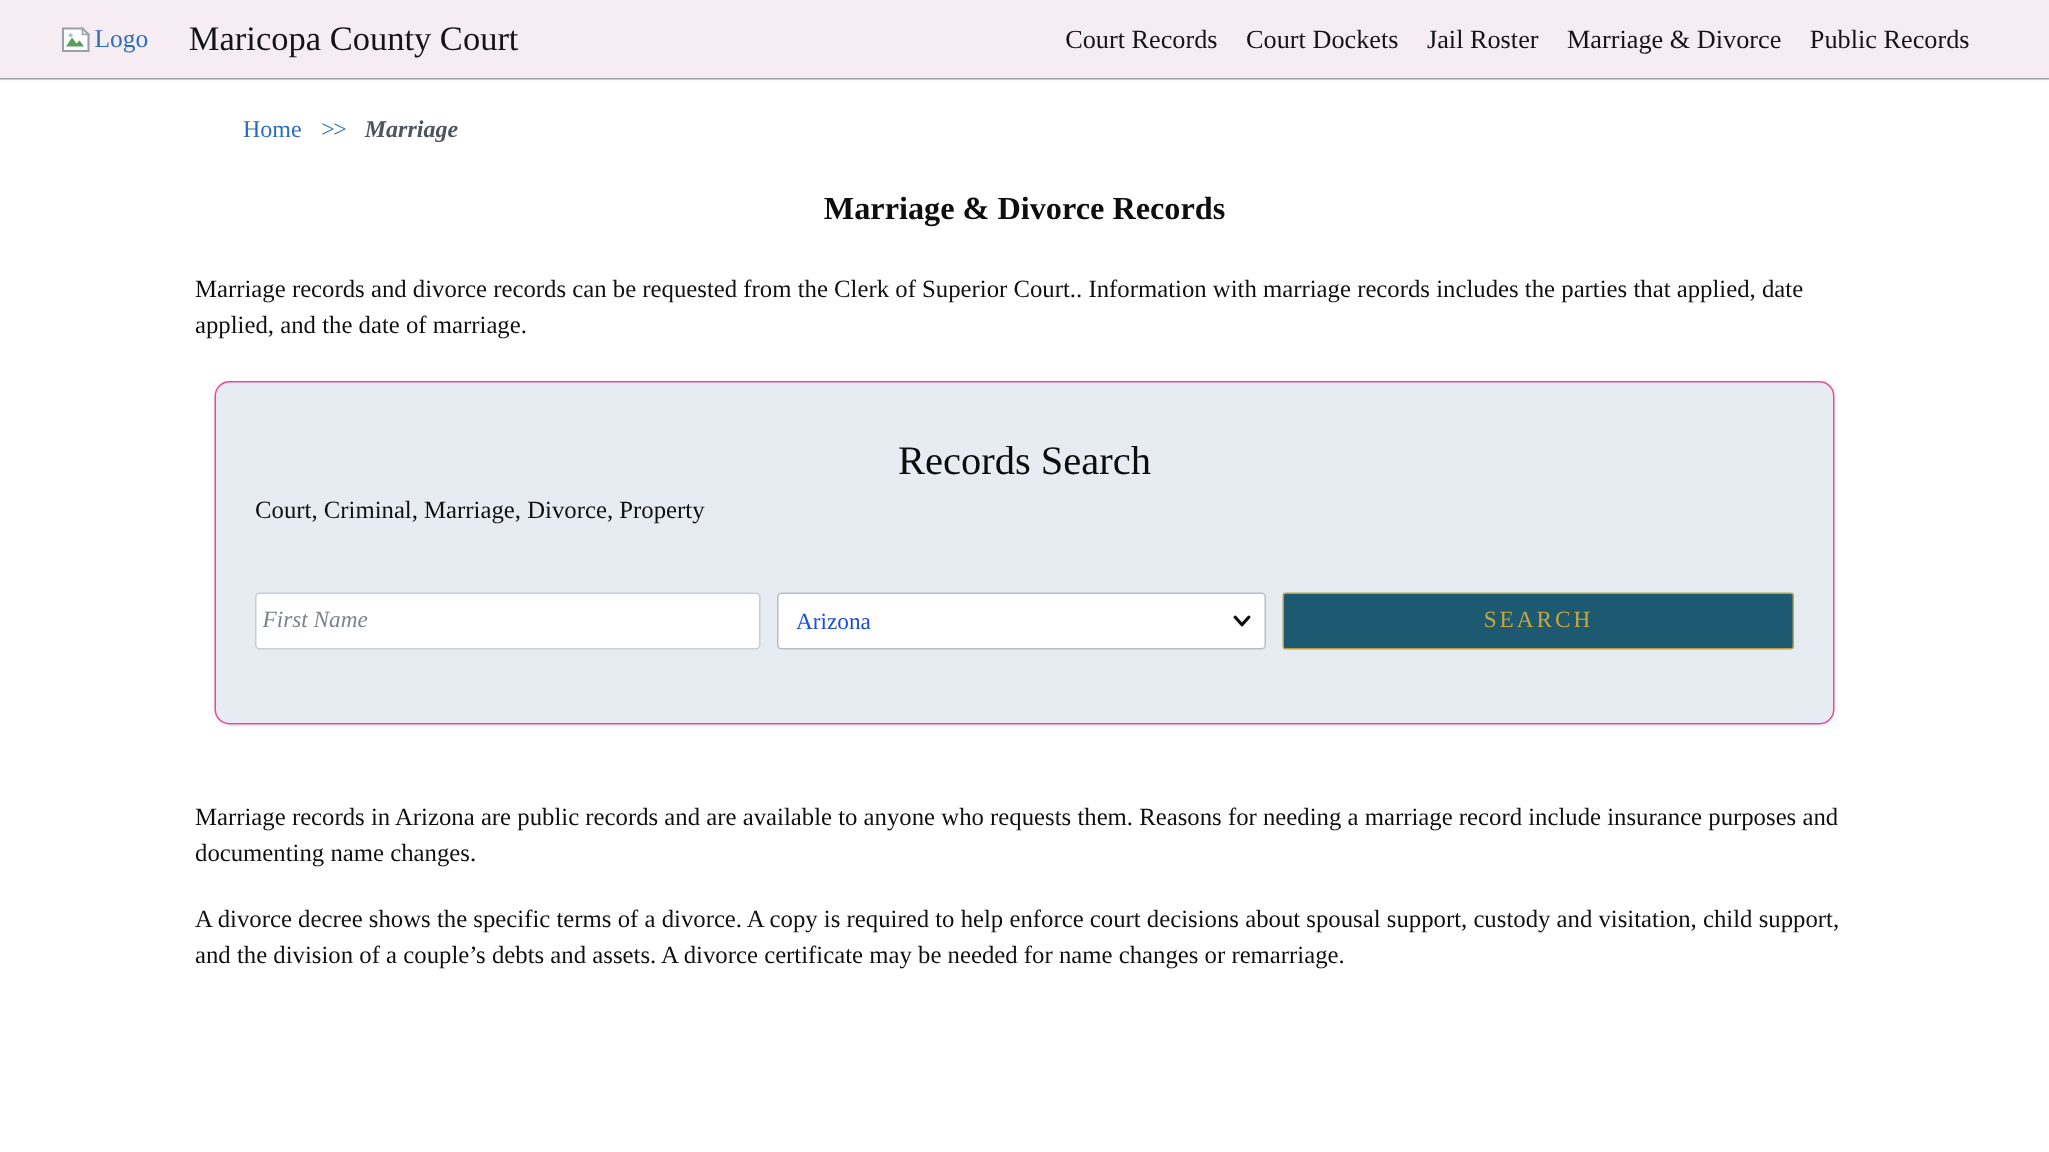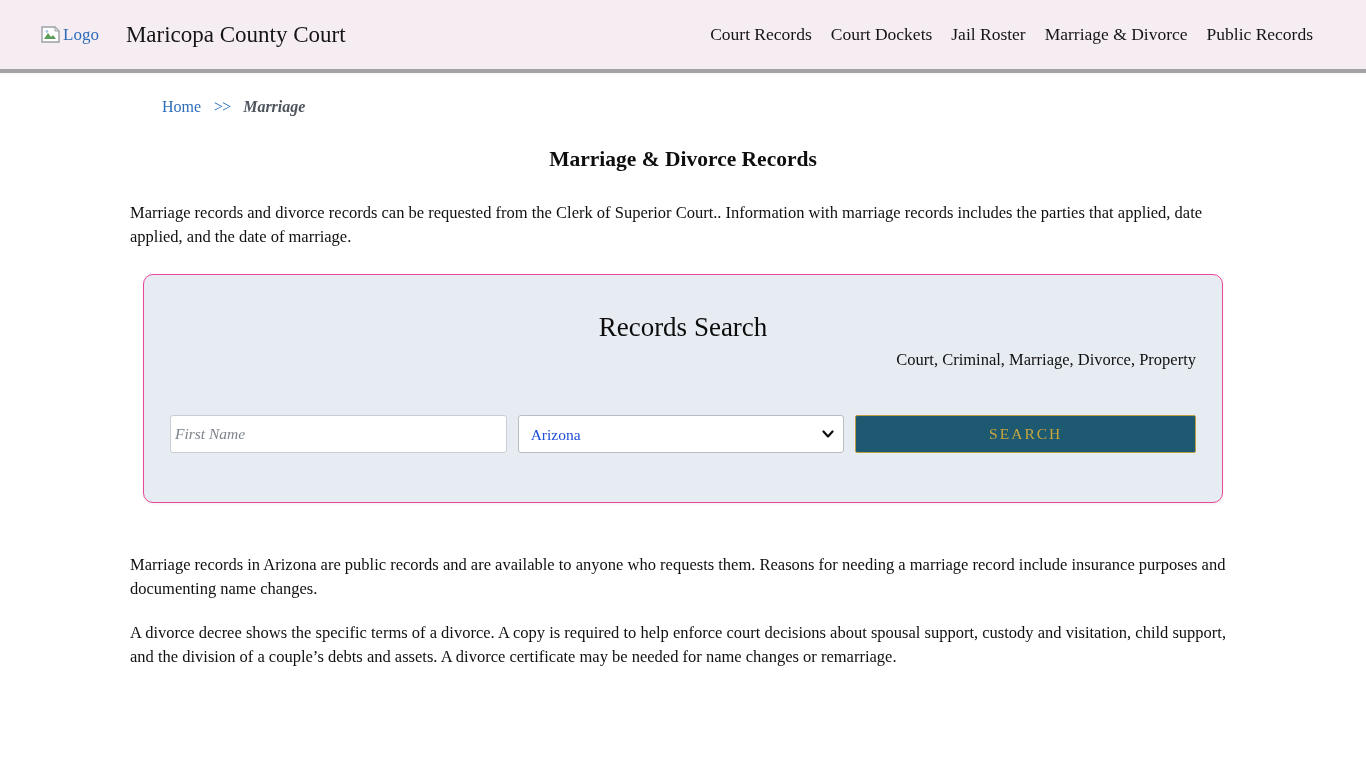--- a/index.html
+++ b/index.html
@@ -7,26 +7,26 @@
     margin: 0; padding: 0;
     width: 1366px; height: 768px;
     background: #ffffff;
     font-family: "Liberation Serif", "DejaVu Serif", serif;
     color: #111111;
     overflow: hidden;
   }
 
   
   .site-header {
-    height: 73px;
+    height: 53px;
     background: #f6edf3;
     display: flex;
     align-items: center;
     padding: 0 53px 0 40px;
-    border-bottom: 4px solid #a3a3a3;
+    border-bottom: 1px solid #a3a3a3;
     box-shadow: 0 1px 2px rgba(0,0,0,0.04);
   }
   .brand { display: flex; align-items: center; gap: 27px; }
   .logo-link {
     display: flex; align-items: center; gap: 2px;
     color: #2e6db9; font-size: 17px; text-decoration: none;
     cursor: pointer;
   }
   .broken-img-icon { width: 21px; height: 19px; display: inline-block; }
   .site-title { font-size: 23px; color: #141414; }
@@ -80,21 +80,21 @@
   }
   .panel-title {
     margin: 10px 0 0 0;
     text-align: center;
     font-size: 27px;
     font-weight: normal;
     color: #0c0c0c;
   }
   .panel-subtitle {
     margin: 7px 0 0 0;
-    text-align: right;
+    text-align: left;
     font-size: 16.5px;
     color: #101010;
   }
   .form-row {
     margin-top: 45px;
     display: flex;
     gap: 11px;
   }
   .form-row > * { flex: 1 1 0; min-width: 0; }
 

